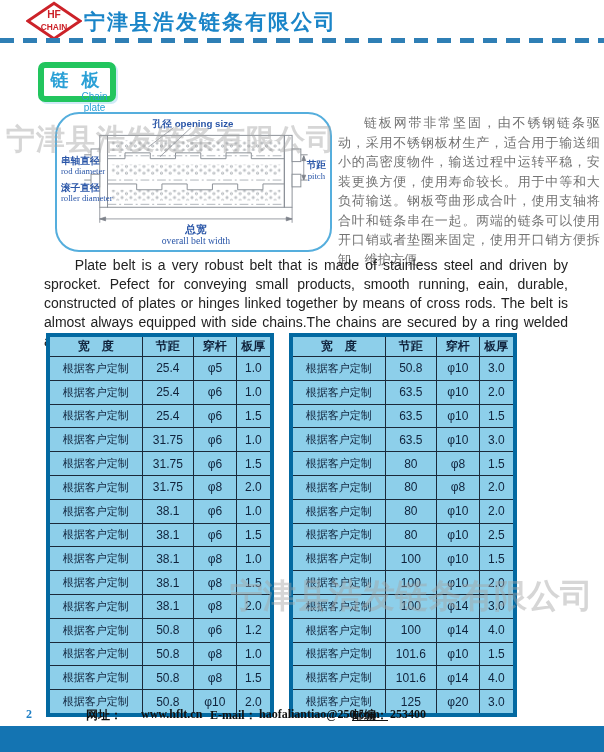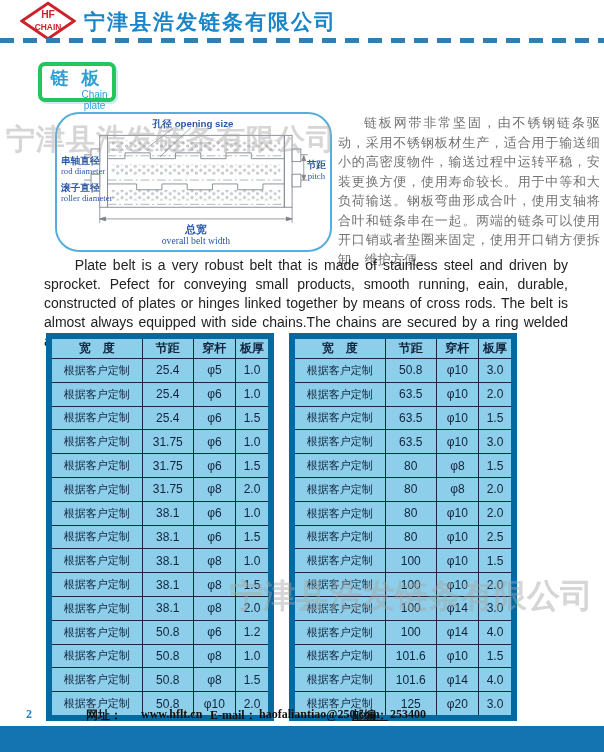--- a/index.html
+++ b/index.html
@@ -2,33 +2,33 @@
 <html><head>
 <meta charset="utf-8">
 <style>
   html,body{margin:0;padding:0;}
   body{
     width:604px;height:752px;position:relative;background:#ffffff;
     font-family:"Liberation Sans","DejaVu Sans",sans-serif;
     overflow:hidden;color:#1a1a1a;
   }
   
-  .logo{position:absolute;left:20px;top:1px;width:56px;height:40px;}
+  .logo{position:absolute;left:26px;top:1px;width:56px;height:40px;}
   .company-name{
     position:absolute;left:84px;top:8px;font-size:21px;font-weight:bold;
     color:#1a85c8;letter-spacing:2px;white-space:nowrap;
   }
   .dashed-rule{
     position:absolute;left:0;top:38px;width:604px;height:5px;
     background:repeating-linear-gradient(90deg,#2f7fb5 0 14px,transparent 14px 23px);
   }
   
   .title-badge{
     position:absolute;left:38px;top:62px;width:78px;height:40px;
-    border:4px solid #22c55e;border-radius:7px;background:#fff;
+    border:6px solid #22c55e;border-radius:7px;background:#fff;
     box-shadow:2px 2px 0 #cfeaf7;text-align:center;box-sizing:border-box;
   }
   .title-badge .cn{font-size:18px;font-weight:bold;color:#2aa0d6;letter-spacing:4px;line-height:22px;display:block;margin-top:1px;}
   .title-badge .en{font-size:10px;color:#2aa0d6;display:block;line-height:11px;margin-left:35px;}
   
   .diagram-panel{
     position:absolute;left:55px;top:112px;width:277px;height:140px;
     border:2px solid #55aedd;border-radius:24px;background:#fff;box-sizing:border-box;
   }
   .diagram-panel svg{position:absolute;left:0;top:0;}
@@ -37,21 +37,21 @@
     position:absolute;left:338px;top:113px;width:262px;height:144px;
     font-size:13px;line-height:19.5px;text-align:justify;color:#737373;
     text-indent:2em;letter-spacing:0.2px;
   }
   .intro-en{
     position:absolute;left:44px;top:256px;width:524px;
     font-size:14px;line-height:19px;text-align:justify;color:#222;
     text-indent:2.2em;word-spacing:1px;
   }
   
-  table.spec{position:absolute;top:333px;border-collapse:collapse;border:6px solid #0369a1;table-layout:fixed;}
+  table.spec{position:absolute;top:333px;border-collapse:collapse;border:4px solid #0369a1;table-layout:fixed;}
   table.spec.left{left:46px;width:228px;}
   table.spec.right{left:289px;width:228px;}
   table.spec th,table.spec td{
     border:1px solid #1b2a3a;background:#8dcfea;text-align:center;
     color:#10233c;padding:0;overflow:hidden;white-space:nowrap;
   }
   table.spec th{height:19px;font-size:12px;font-weight:bold;}
   table.spec td{height:22.8px;font-size:11px;}
   table.spec td.num{font-size:12px;}
   

